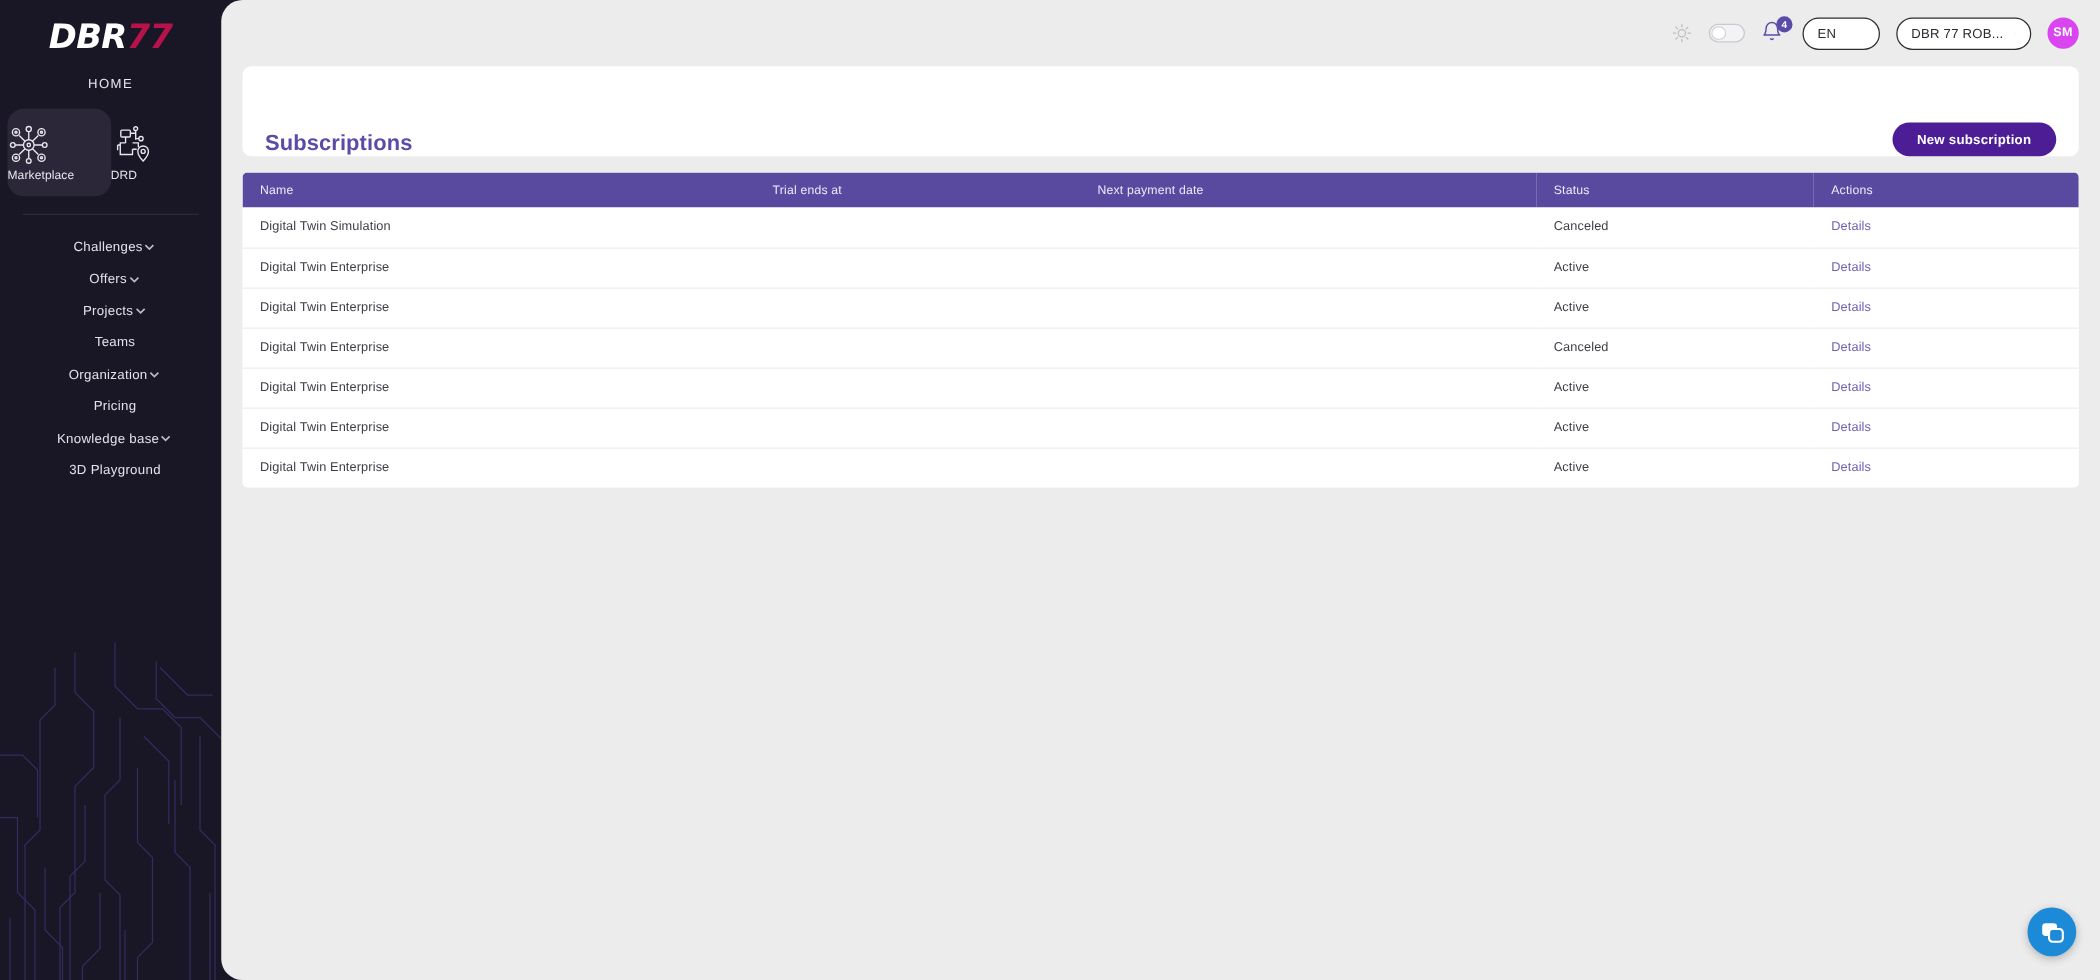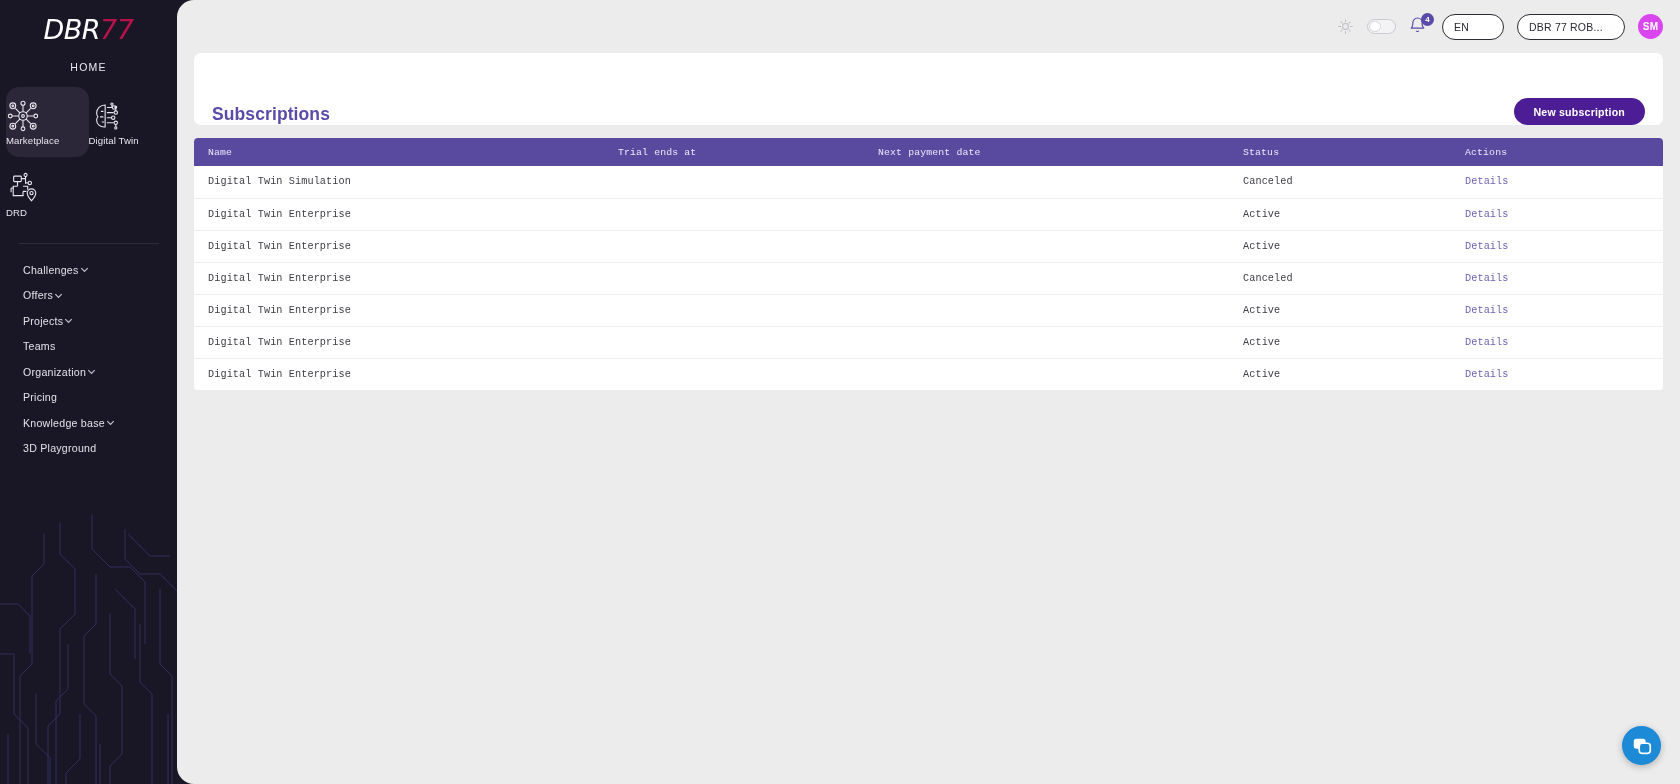--- a/index.html
+++ b/index.html
@@ -22,21 +22,21 @@
   .circuit-bg {
     position: absolute; left: 0; bottom: 0; width: 177px; height: 370px;
     opacity: .75; pointer-events: none;
   }
   .logo-wrap {
     position: relative; z-index: 2;
     padding-top: 14px; text-align: center;
   }
   .logo {
     font-family: "DejaVu Sans", sans-serif;
-    font-size: 27px; font-weight: 400; letter-spacing: -0.5px;
+    font-size: 27px; font-weight: 700; letter-spacing: -0.5px;
     font-style: italic;
     display: inline-block;
   }
   .logo .l-dbr { color: #ffffff; }
   .logo .l-77 { color: #b8124b; }
   .home-label {
     position: relative; z-index: 2;
     margin-top: 16px; text-align: center;
     color: #e9e8ef; font-size: 10.5px; letter-spacing: 1.2px; font-weight: 400;
   }
@@ -55,21 +55,21 @@
   .tile.selected { background: #2b2739; }
   .tile .ticon { width: 34px; height: 34px; display:block; }
   .tile .tlabel { color: #e7e6ee; font-size: 9.6px; letter-spacing: .1px; white-space: nowrap; }
 
   .divider {
     position: relative; z-index: 2;
     margin: 14px 18px 0 18px; height: 1px; background: #2e2a3d;
   }
   .menu { position: relative; z-index: 2; margin-top: 13px; }
   .menu-item {
-    display: flex; align-items: center; justify-content: flex-start;
+    display: flex; align-items: center; justify-content: center;
     padding: 0 16px 0 23px;
     height: 25.5px;
     cursor: pointer;
   }
   .menu-item .mlabel { color: #e3e2ea; font-size: 10.6px; letter-spacing: .25px; }
   .chev { width: 11px; height: 11px; opacity: .85; }
 
   
   .main {
     position: relative;
@@ -129,21 +129,21 @@
   .btn-primary {
     background: #4c1d95; color: #ffffff;
     border: none; border-radius: 16px;
     height: 27px; padding: 0 20px;
     font-family: "Liberation Sans", sans-serif;
     font-size: 10.6px; font-weight: 700; letter-spacing: .2px;
     cursor: pointer;
   }
 
   .table-wrap { margin-top: 13px; background: #fff; border-radius: 4px; overflow: hidden; }
-  table { width: 100%; border-collapse: collapse; table-layout: fixed; font-family: Liberation Mono, monospace; }
+  table { width: 100%; border-collapse: collapse; table-layout: fixed; }
   thead tr { background: #594aa0; height: 28px; }
   thead th {
     color: #eceafb; font-size: 9.8px; font-weight: 400; text-align: left;
     letter-spacing: .15px; padding: 0 0 0 14px;
   }
   tbody tr { height: 32px; border-bottom: 1px solid #eeeef2; background:#fff; }
   tbody tr:last-child { border-bottom: none; }
   tbody td {
     font-size: 10.2px; color: #3d3d46; padding: 0 0 0 14px; letter-spacing: .1px;
   }
@@ -215,36 +215,20 @@
             <circle cx="20" cy="35" r="2.2"></circle>
           <path d="M11 11l5.5 5.5M29 11l-5.5 5.5M11 29l5.5-5.5M29 29l-5.5-5.5M20 7.4v7.6M20 25v7.8M7.2 20H15M25 20h7.8"></path>
           <circle cx="8" cy="8" r="1"></circle>
             <circle cx="32" cy="8" r="1"></circle>
             <circle cx="8" cy="32" r="1"></circle>
             <circle cx="32" cy="32" r="1"></circle>
         </svg>
         <span class="tlabel">Marketplace</span>
       </div>
 
-      <div class="tile">
-        <svg class="ticon" viewBox="0 0 40 40" fill="none" stroke="#e7e6ee" stroke-width="1.3">
-          <path d="M19 7c-6 0-10 4.5-10 9.5 0 2 .6 3.3 1.4 4.4-1 1.2-1.4 2.6-1.4 4.1 0 4.6 4 8 9 8h1V7z"></path>
-          <path d="M14 14.5h3M13 21h4M15 27h3"></path>
-          <path d="M21 10h6M21 16h8M21 22h6M21 28h8"></path>
-          <circle cx="29.5" cy="10" r="2"></circle>
-            <circle cx="31.5" cy="16" r="2"></circle>
-          <circle cx="28.5" cy="22" r="2"></circle>
-            <circle cx="31.5" cy="28" r="2"></circle>
-          <path d="M27 10v-3M31.5 14v-3.5M31.5 30v3"></path>
-          <circle cx="27" cy="6" r="1.3"></circle>
-            <circle cx="31.5" cy="9.8" r="1.1"></circle>
-            <circle cx="31.5" cy="34" r="1.3"></circle>
-        </svg>
-        <span class="tlabel">Digital Twin</span>
-      </div>
 
       <div class="tile">
         <svg class="ticon" viewBox="0 0 40 40" fill="none" stroke="#e7e6ee" stroke-width="1.3">
           <rect x="9" y="6" width="9" height="6.5" rx="1"></rect>
           <path d="M18 9h5M23 9v6M23 9V6"></path>
           <circle cx="23" cy="4.6" r="1.8"></circle>
           <path d="M13.5 12.5V18M13.5 18h-5v5M8.5 23v6h12"></path>
           <path d="M20 18h5.5v4"></path>
           <circle cx="28" cy="14" r="2"></circle>
             <path d="M26 14h-3"></path>

